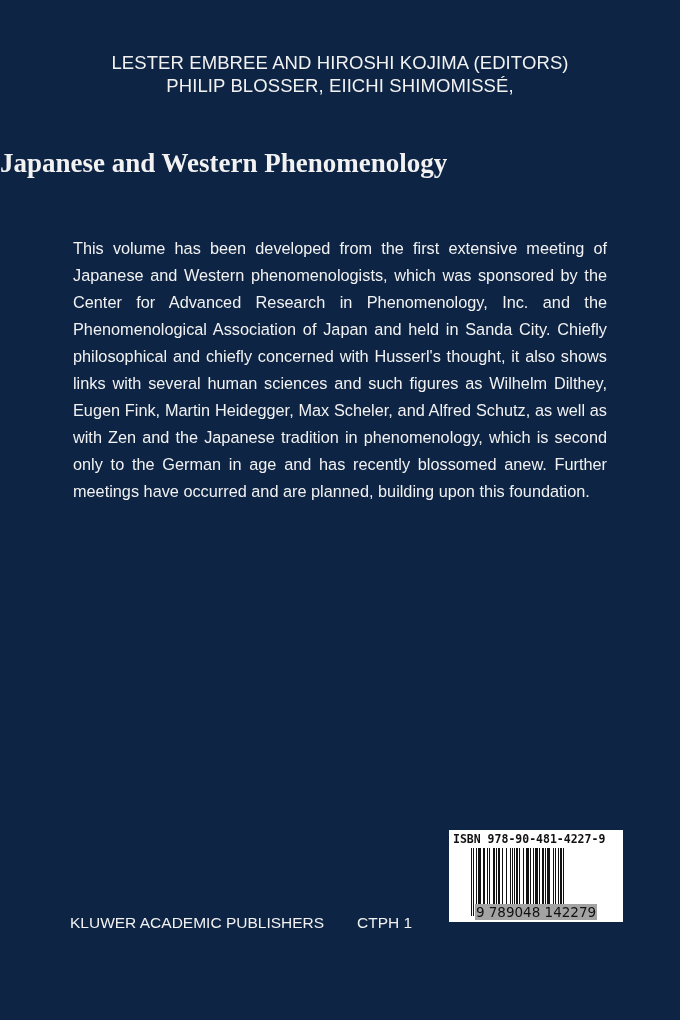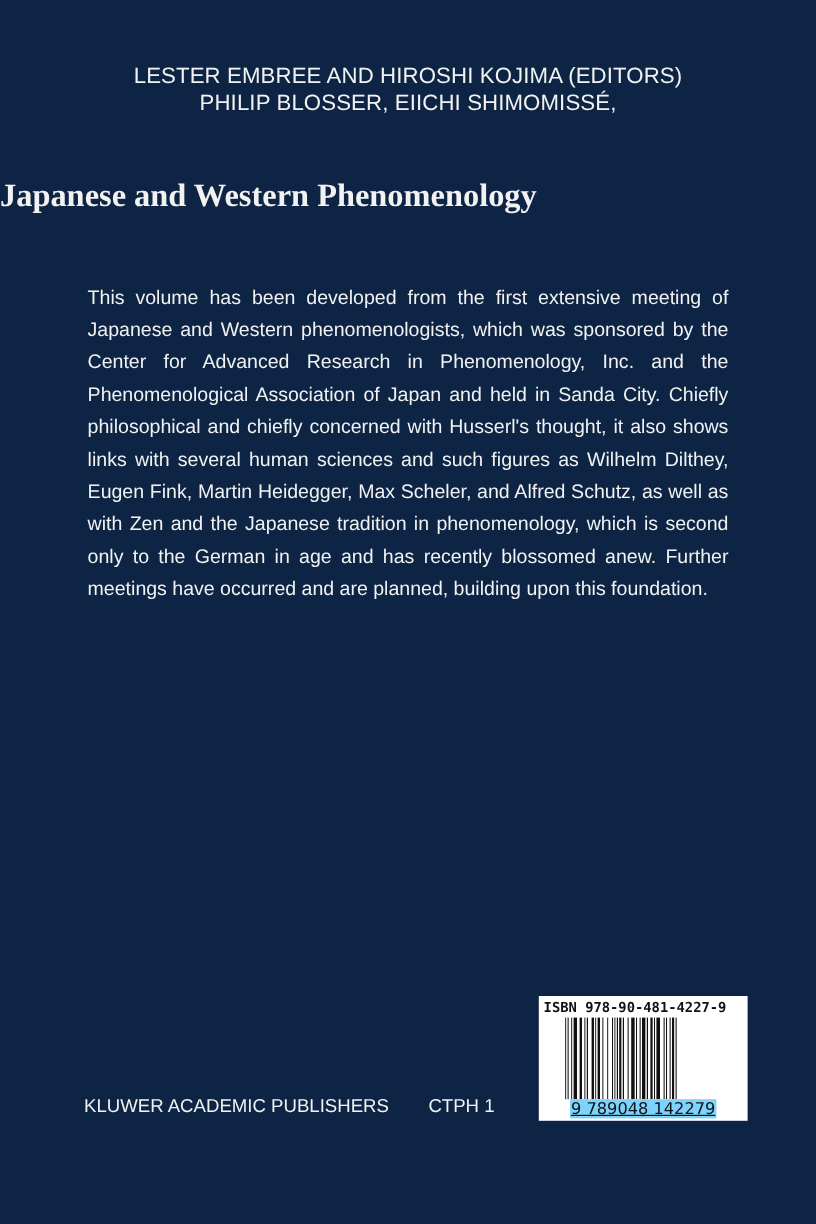--- a/index.html
+++ b/index.html
@@ -2,26 +2,26 @@
 <html><head>
 <meta charset="utf-8">
 <style>
   html, body { margin:0; padding:0; }
   body { width:680px; height:1020px; background:#0d2444; overflow:hidden; position:relative; color:#f2f2f2; }
   .editors { position:absolute; left:0; width:680px; top:51px; text-align:center; font-family:"Liberation Sans", sans-serif; font-size:18.5px; line-height:23px; letter-spacing:0.1px; }
   .title { position:absolute; left:0; width:680px; top:148px; text-align:left; font-family:"Liberation Serif", serif; font-weight:bold; font-size:27px; }
   .blurb { position:absolute; left:73px; width:534px; top:235px; font-family:"Liberation Sans", sans-serif; font-size:16.3px; line-height:27px; text-align:justify; }
   .publisher { position:absolute; left:70px; top:914px; font-family:Liberation Sans, sans-serif; font-size:15.5px; }
   .series { position:absolute; left:357px; top:914px; font-family:"Liberation Sans", sans-serif; font-size:15.5px; }
-  .barcode { position:absolute; left:449px; top:830px; width:174px; height:104px; background:#fff; color:#111; box-sizing:border-box; }
+  .barcode { position:absolute; left:449px; top:830px; width:174px; height:92px; background:#fff; color:#111; box-sizing:border-box; }
   .isbn { position:absolute; top:2px; left:4px; right:4px; font-family:"DejaVu Sans Mono", monospace; font-size:11.5px; font-weight:bold; white-space:nowrap; }
   .bars { position:absolute; left:22px; right:12px; top:18px; height:68px; display:flex; }
   .bars span { display:block; height:100%; background:#111; }
   .ean { position:absolute; bottom:2px; left:0; right:0; text-align:center; font-family:"DejaVu Sans", sans-serif; font-size:13.5px; background:transparent; }
-  .ean span { background:#7dd3fc; padding:0 1px;text-decoration:underline; }
+  .ean span { background:#a3a3a3; padding:0 1px; }
 </style>
 </head>
 <body>
 
 <div>
   <div class="editors">
     <div>LESTER EMBREE AND HIROSHI KOJIMA (EDITORS)</div>
     <div>PHILIP BLOSSER, EIICHI SHIMOMISSÉ,</div>
   </div>
   <div class="title">Japanese and Western Phenomenology</div>

